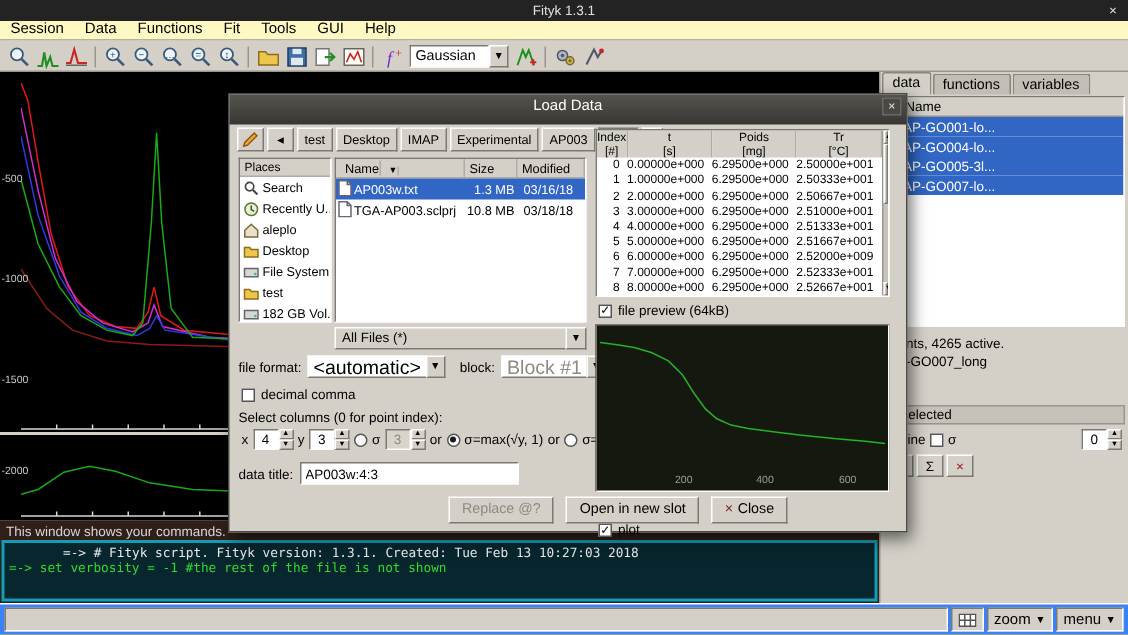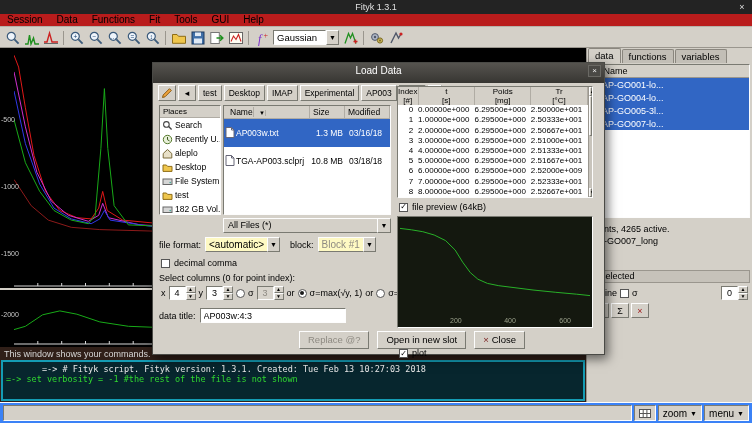--- a/index.html
+++ b/index.html
@@ -5,21 +5,21 @@
   *{box-sizing:border-box;margin:0;padding:0}
   body{background:#555;font-family:"Liberation Sans",sans-serif}
   #app{position:relative;width:752px;height:423px;background:#d4d0c8;overflow:hidden;font-size:11px;color:#000}
 
   
   .titlebar{position:absolute;left:0;top:0;width:752px;height:14px;background:#232323;color:#e0e0e0;
     font-size:9px;line-height:14px;text-align:center}
   .titlebar .close{position:absolute;right:4px;top:0;width:12px;color:#ddd;font-size:9px;cursor:default}
 
   
-  .menubar{position:absolute;left:0;top:14px;width:752px;height:13px;background:#b91c1c;
+  .menubar{position:absolute;left:0;top:14px;width:752px;height:13px;background:#fef9c3;
     border-bottom:1px solid #b6b2aa;display:flex;align-items:center;font-size:10px}
   .menu-item{padding:0 7px;line-height:12px}
 
   
   .toolbar{position:absolute;left:0;top:28px;width:752px;height:20px;background:#d4d0c8;
     border-bottom:1px solid #9a968e;display:flex;align-items:center;padding-left:3px}
   .tb-btn{width:19px;height:18px;display:flex;align-items:center;justify-content:center}
   .tb-sep{width:7px;height:14px;position:relative}
   .tb-sep::after{content:"";position:absolute;left:3px;top:0;bottom:0;width:1px;background:#9a968e}
   .combo{display:flex;height:15px;margin:0 2px}
@@ -98,35 +98,35 @@
   .pbtn{height:16px;padding:0 4px;font-size:8.5px;line-height:14px;white-space:nowrap}
   .pico{width:18px;height:16px;display:flex;align-items:center;justify-content:center;font-size:9px}
   .places{position:absolute;left:6px;top:42px;width:62px;height:110px;overflow:hidden}
   .places-head{height:12px;background:#d4d0c8;border-bottom:1px solid #b0aca4;font-size:8px;padding-left:3px;line-height:11px}
   .place-row{height:14px;display:flex;align-items:center;gap:2px;padding-left:2px;font-size:8.5px;white-space:nowrap;overflow:hidden}
   .place-ic{width:11px;height:11px;flex:none}
   .filelist{position:absolute;left:70px;top:42px;width:168px;height:110px;overflow:hidden}
   .fl-head{height:13px;display:flex;background:#d4d0c8;border-bottom:1px solid #b0aca4;font-size:8.5px;line-height:12px}
   .fl-head span{border-right:1px solid #b0aca4;padding-left:3px}
   .fh-name{width:86px}.fh-size{width:35px}.fh-mod{flex:1}
-  .file-row{height:28px;display:flex;align-items:center;font-size:8.5px}
+  .file-row{height:14px;display:flex;align-items:center;font-size:8.5px}
   .file-row.sel{background:#3166c4;color:#fff}
   .f-ic{width:12px;text-align:center;flex:none}
   .f-nm{width:74px;overflow:hidden;white-space:nowrap}
   .f-sz{width:35px;text-align:right;padding-right:2px}
   .f-md{flex:1;padding-left:4px}
   .filter-combo{position:absolute;left:70px;top:155px;width:168px;height:15px;display:flex}
   .filter-combo .val{flex:1;font-size:9px;line-height:13px;padding-left:4px;background:#d4d0c8;
     border:1px solid;border-color:#fdfdfd #7a7a72 #7a7a72 #fdfdfd;border-right:none}
   .filter-combo .arr{width:14px;background:#d4d0c8;border:1px solid;border-color:#fdfdfd #7a7a72 #7a7a72 #fdfdfd;
     font-size:7px;text-align:center;line-height:13px}
   .lbl9{font-size:9px;white-space:nowrap}
   .fmt-row{position:absolute;left:6px;top:174px;height:15px;display:flex;align-items:center;gap:4px}
   .gcombo{display:flex;height:15px}
-  .gcombo .val{font-size:10px;line-height:13px;padding:0 3px;background:#fef9c3;
+  .gcombo .val{font-size:13px;line-height:13px;padding:0 3px;background:#ffffff;
     border:1px solid;border-color:#fdfdfd #7a7a72 #7a7a72 #fdfdfd;border-right:none;white-space:nowrap}
   .gcombo .arr{width:13px;background:#d4d0c8;border:1px solid;border-color:#fdfdfd #7a7a72 #7a7a72 #fdfdfd;
     font-size:7px;text-align:center;line-height:13px}
   .gcombo.dis .val{color:#8e8a82}
   .dc-row{position:absolute;left:8px;top:195px;display:flex;align-items:center;gap:4px}
   .sc-label{position:absolute;left:6px;top:210px}
   .cols-row{position:absolute;left:8px;top:223px;display:flex;align-items:center;gap:3px}
   .dt-row{position:absolute;left:6px;top:245px;display:flex;align-items:center;gap:4px}
   .dt-input{width:146px;height:15px;background:#fff;border:1px solid;border-color:#7a7a72 #fdfdfd #fdfdfd #7a7a72;
     font-size:9px;padding-left:3px;font-family:"Liberation Sans",sans-serif}

